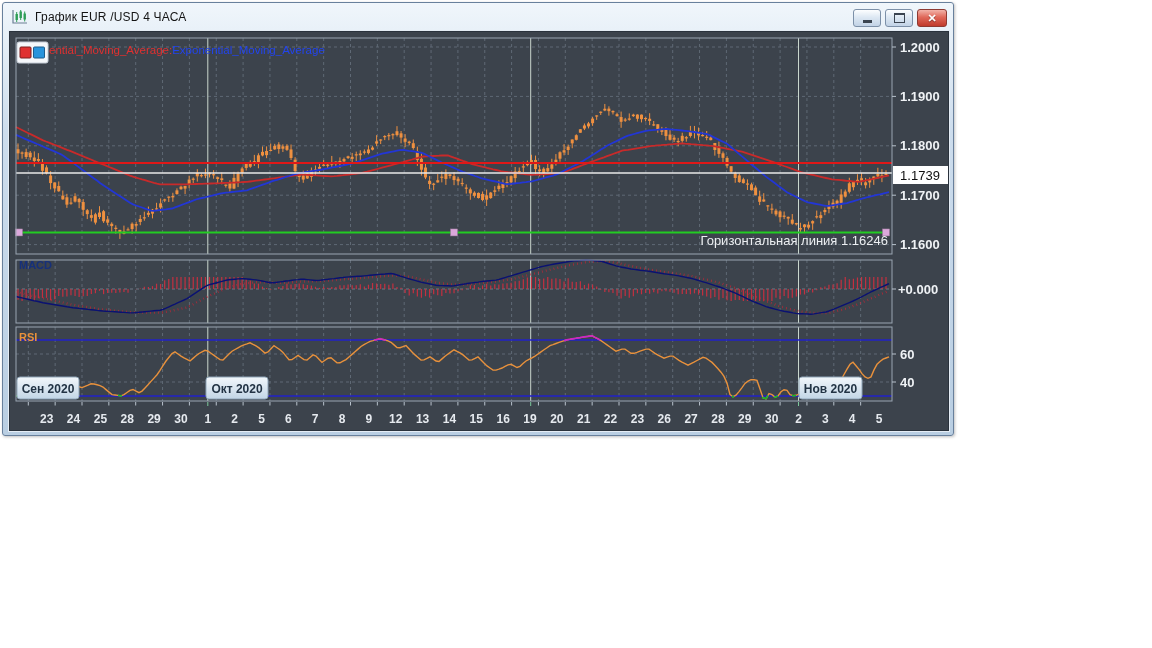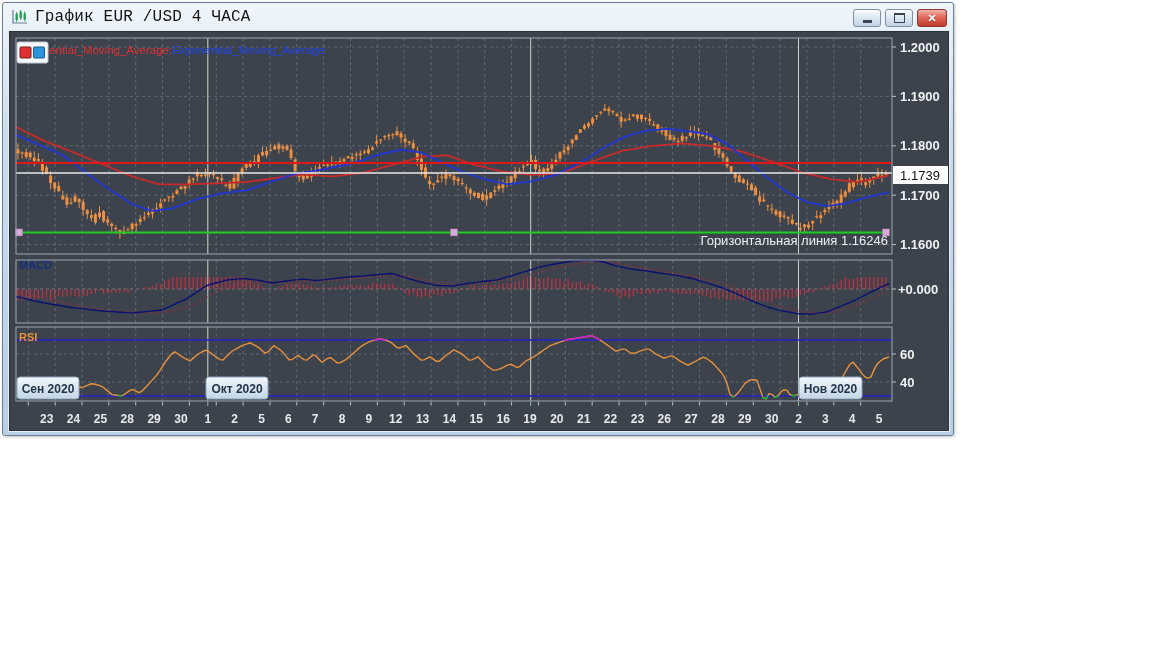--- a/index.html
+++ b/index.html
@@ -4,21 +4,21 @@
 <style>
   html,body{margin:0;padding:0;}
   body{width:1152px;height:648px;background:#ffffff;position:relative;overflow:hidden;
        font-family:"Liberation Sans",sans-serif;}
   .window{position:absolute;left:2px;top:2px;width:950px;height:432px;
     background:linear-gradient(#f0f6fb,#cddded 30%,#b9cee2);
     border:1px solid #68809c;border-radius:3px;box-shadow:1px 1px 3px rgba(0,0,0,.25);}
   .titlebar{position:absolute;left:0;top:0;right:0;height:27px;display:flex;align-items:center;
     padding-left:8px;}
   .title-icon{width:18px;height:16px;margin-right:6px;}
-  .title-text{font-size:16px;color:#141414;letter-spacing:.2px;font-family:Liberation Mono, monospace;}
+  .title-text{font-size:12px;color:#141414;letter-spacing:.2px;}
   .win-buttons{position:absolute;top:6px;right:6px;display:flex;gap:4px;}
   .wbtn{width:28px;height:18px;border:1px solid #7c90a8;border-radius:3px;
     background:linear-gradient(#fdfeff,#dde8f3 45%,#c2d3e6);display:flex;align-items:center;
     justify-content:center;box-sizing:border-box;}
   .wbtn.close{width:30px;border-color:#8e3a32;
     background:linear-gradient(#f2b3a9,#e0695a 45%,#c03a2b);}
   .glyph-min{width:9px;height:3px;background:#3a4450;margin-top:7px;}
   .glyph-max{width:9px;height:7px;border:1px solid #3a4450;border-top:2px solid #3a4450;background:transparent;}
   .glyph-close{color:#fff;font-size:11px;font-weight:bold;text-shadow:0 1px 1px rgba(0,0,0,.4);line-height:1;}
   .client{position:absolute;left:6px;top:28px;width:938px;height:398px;background:#3C434C;

